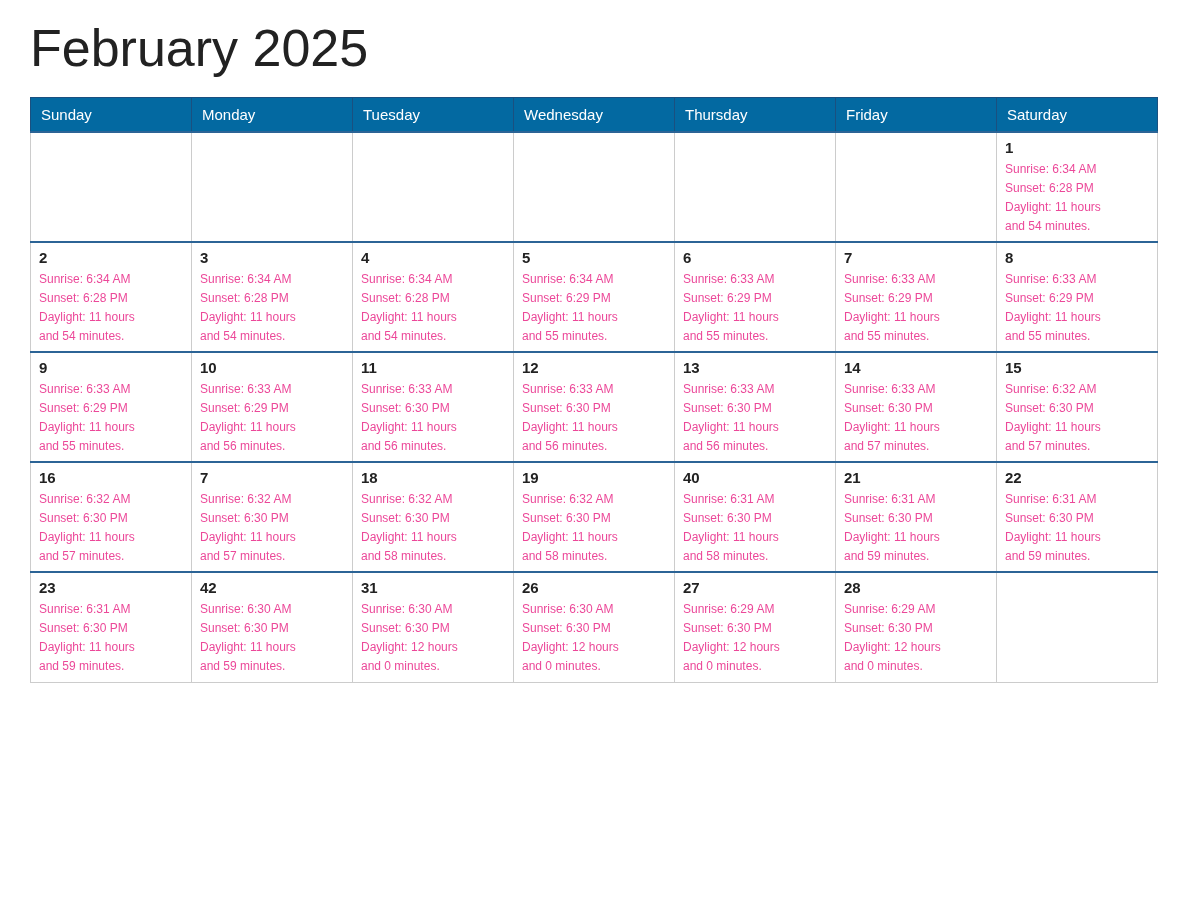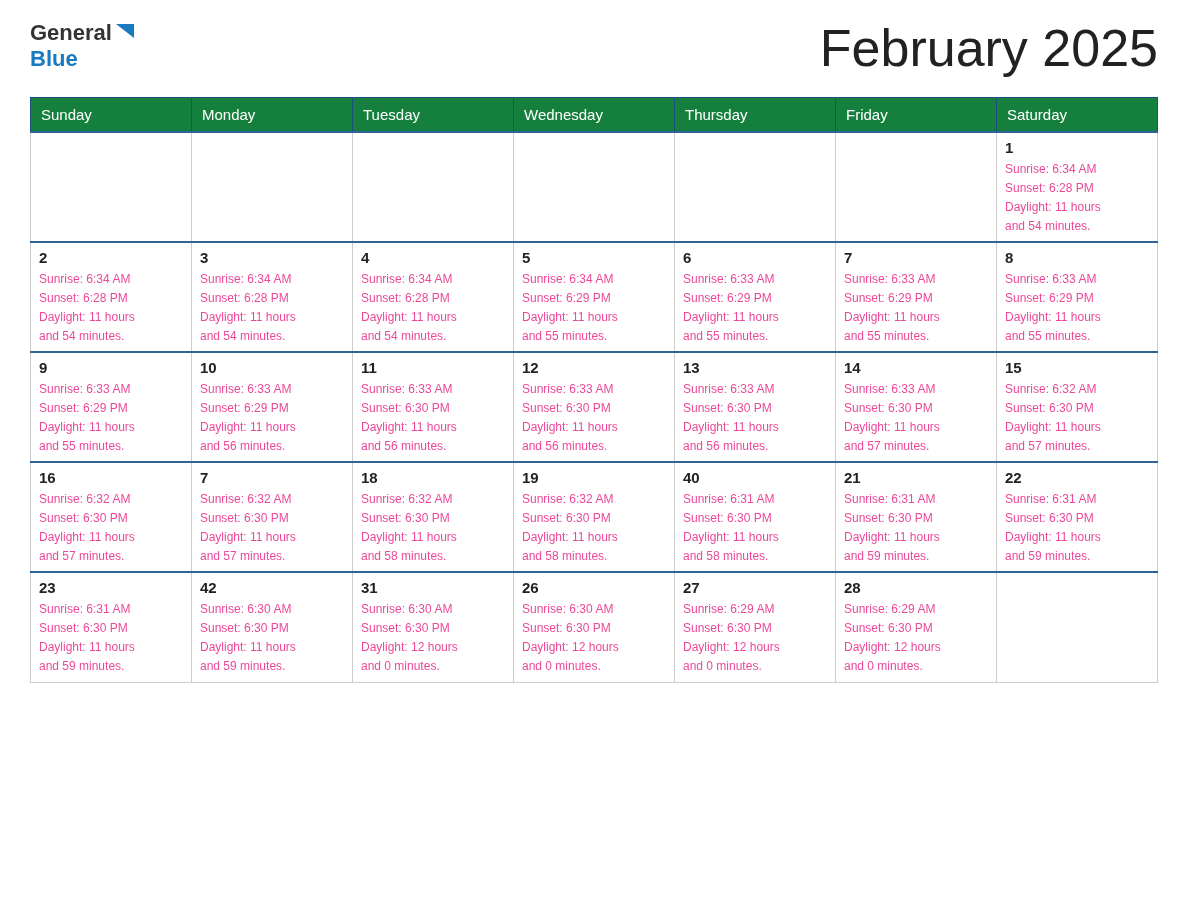--- a/index.html
+++ b/index.html
@@ -38,21 +38,21 @@
       font-size: 22px;
       color: #444;
       margin-top: 4px;
     }
     .calendar {
       width: 100%;
       border-collapse: collapse;
       border: 1px solid #ccc;
     }
     .calendar th {
-      background-color: #15803d;
+      background-color: #0369a1;
       color: #fff;
       font-size: 15px;
       font-weight: normal;
       padding: 8px 10px;
       text-align: left;
       border: 1px solid #1a5080;
     }
     .calendar td {
       vertical-align: top;
       border: 1px solid #ccc;
@@ -77,31 +77,20 @@
       line-height: 1.5;
     }
     .empty-cell {
       background: #fff;
     }
   </style>
 </head>
 <body>
 
 <div class="header">
-  <div class="logo-container">
-    <div class="logo-line1">
-      <span style="font-size:22px;font-weight:bold;color:#333;">General</span>
-      <svg width="22" height="22" viewBox="0 0 22 22" style="margin-left:2px;margin-top:-4px;">
-        <polygon points="2,4 20,4 20,18" fill="#1a7abf"></polygon>
-      </svg>
-    </div>
-    <div>
-      <span style="font-size:22px;font-weight:bold;color:#1a7abf;">Blue</span>
-    </div>
-  </div>
   <div class="title-section">
     <div class="calendar-title">February 2025</div>
   </div>
 </div>
 
 <table class="calendar">
   <thead>
     <tr>
       <th>Sunday</th>
       <th>Monday</th>

